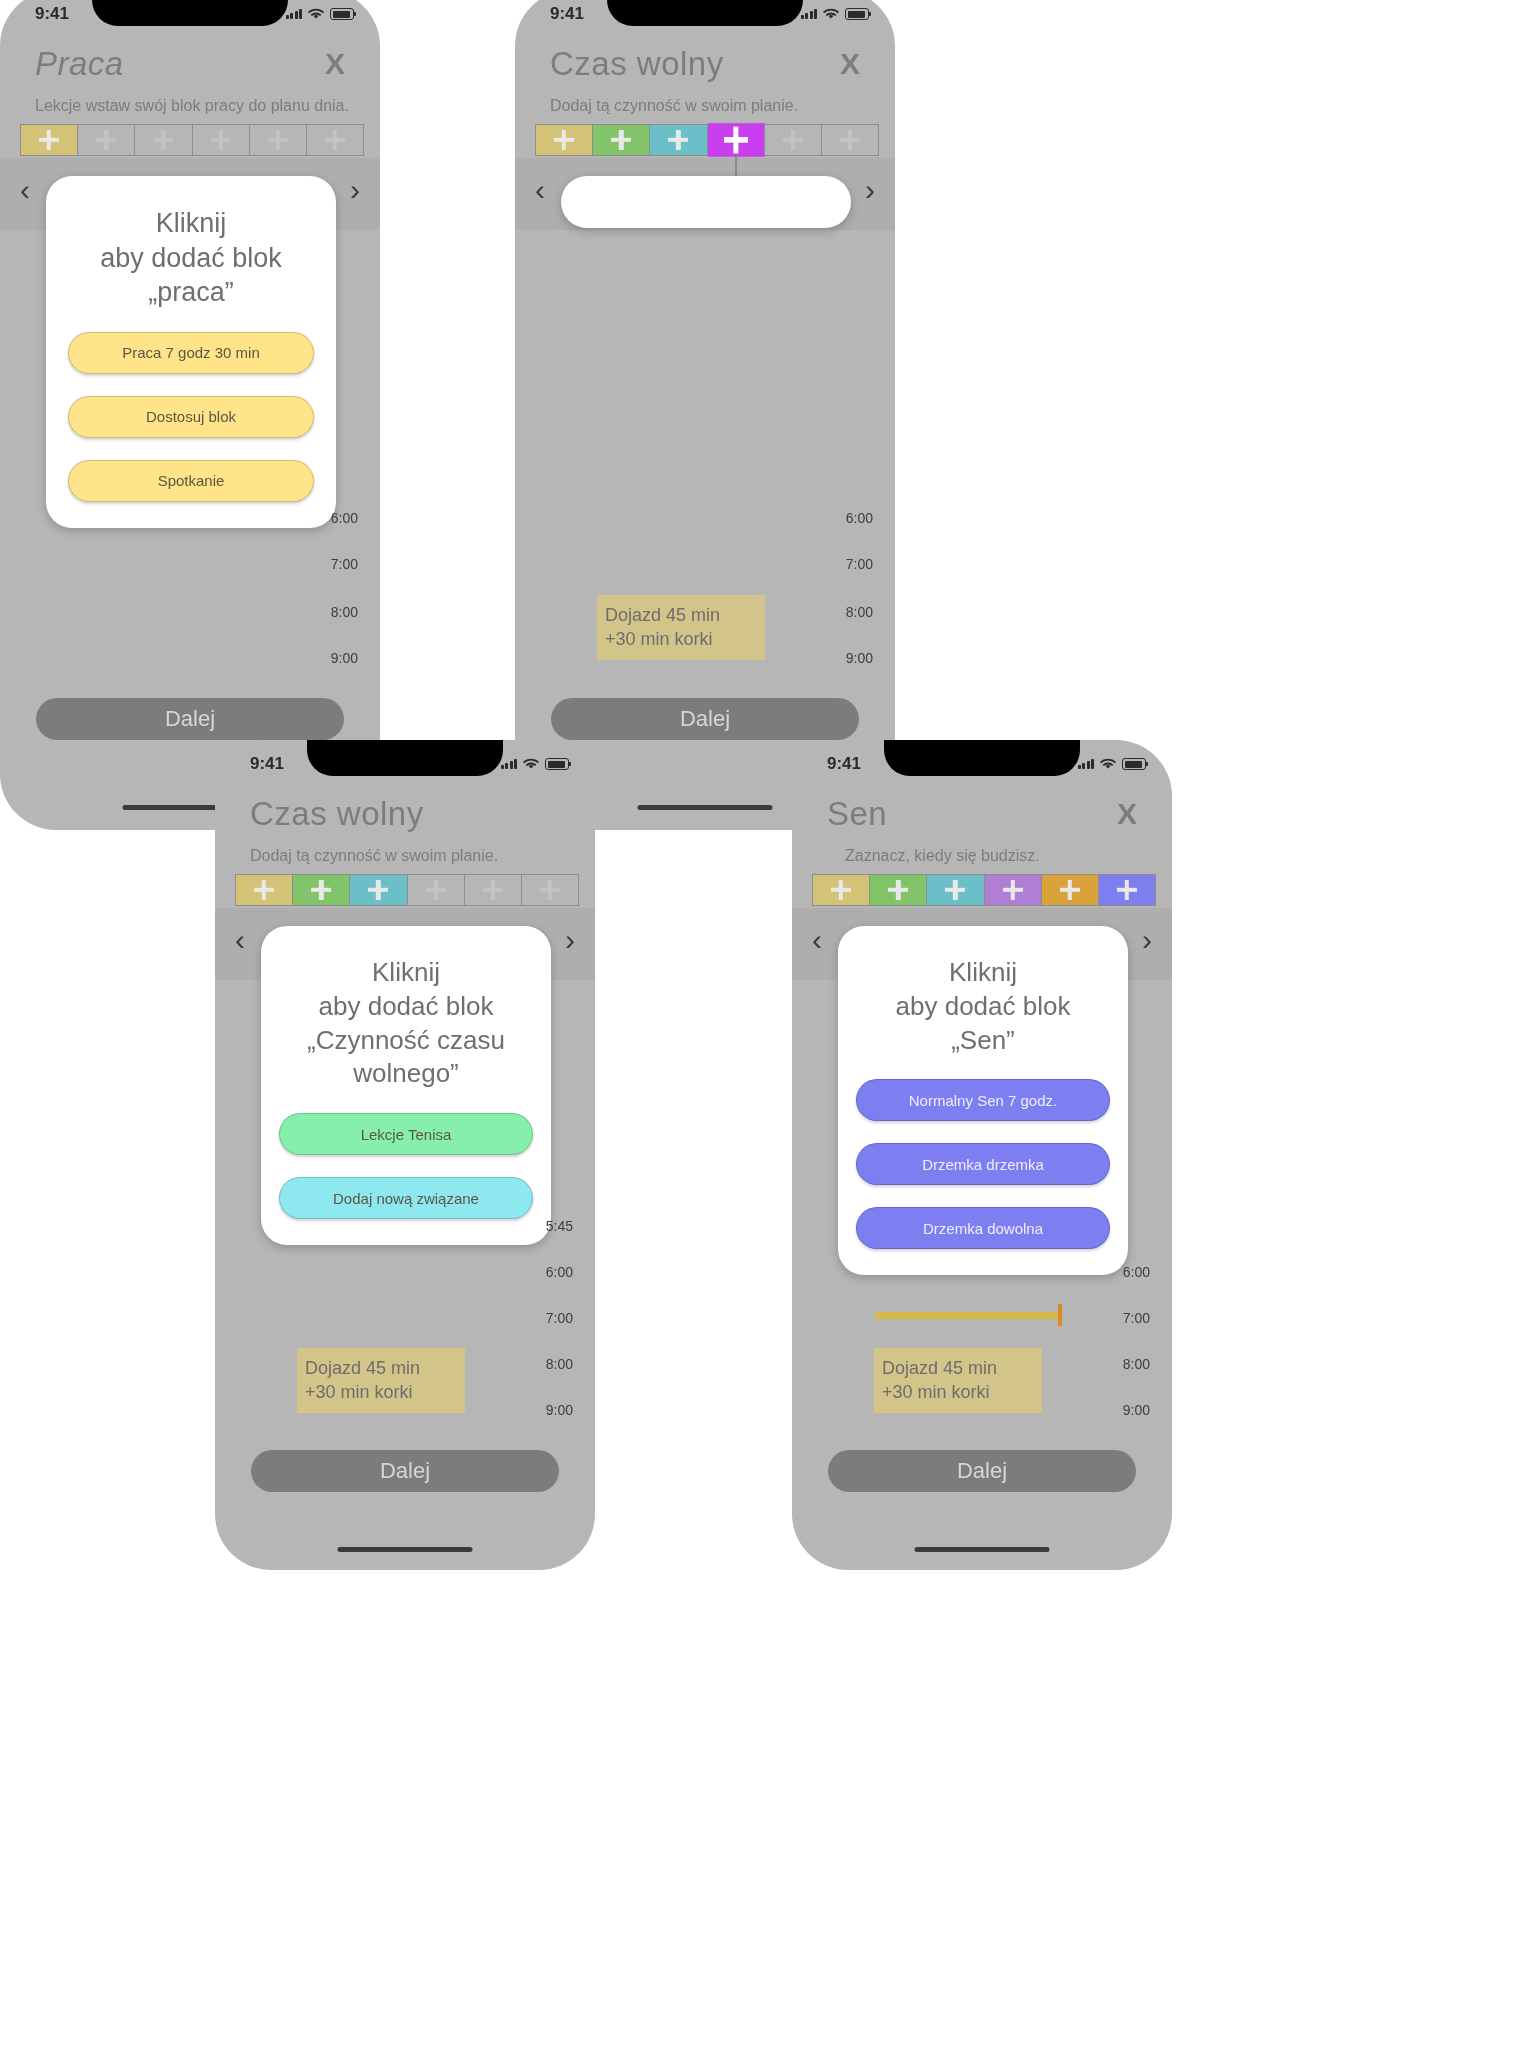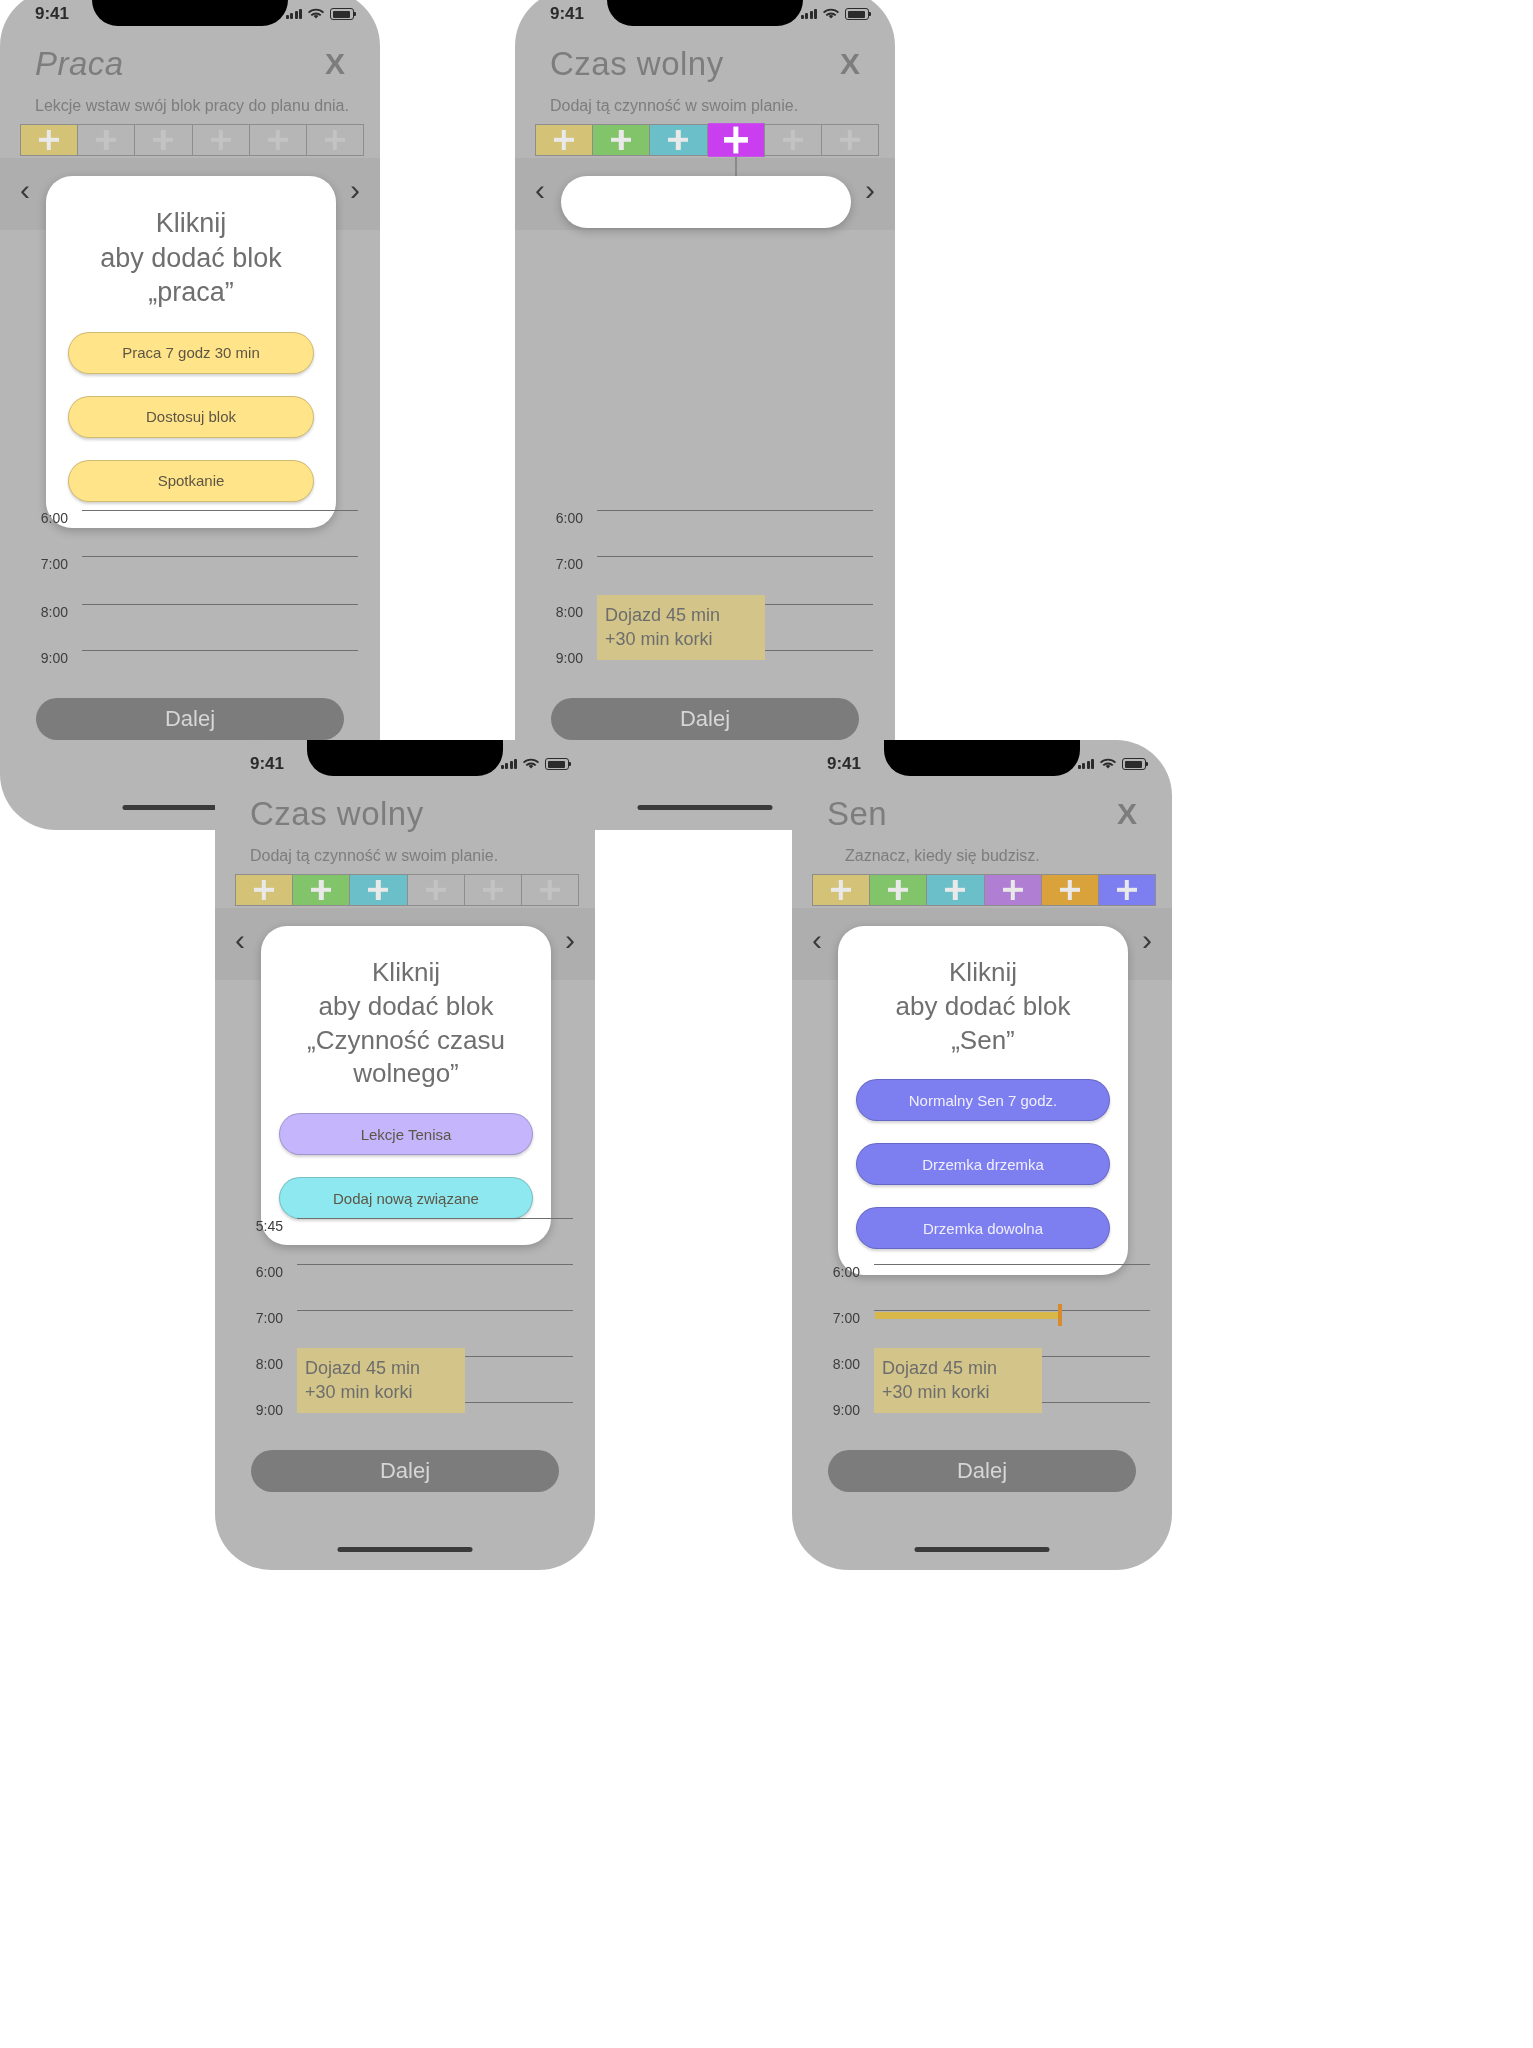--- a/index.html
+++ b/index.html
@@ -141,21 +141,21 @@
     box-shadow: 0 2px 3px rgba(0,0,0,.18);
   }
   .pointer-line {
     position: absolute;
     background: #8a8a8a;
     width: 2px;
   }
 
   
   .timeline { position: absolute; }
-  .tl-row { position: absolute; display: flex; align-items: flex-start; }
+  .tl-row { position: absolute; display: flex; align-items: flex-end; flex-direction: column; }
   .tl-label { color: #3d3d3d; text-align: right; }
   .tl-line { background: #6f6f6f; height: 1px; }
 
   .event {
     position: absolute;
     background: #d3c589;
     color: #6d6d6d;
     display: flex;
     flex-direction: column;
     justify-content: center;
@@ -409,21 +409,21 @@
   <div class="strip-shade" style="left:0;top:168px;width:380px;height:72px;"></div>
 
   <div class="nav-arrow" style="left:20px; top:183px; font-size:30px;">‹</div>
   <div class="nav-arrow" style="right:20px; top:183px; font-size:30px;">›</div>
 
   <div class="card" style="left:46px; top:186px; width:290px; padding:30px 18px 26px;">
     <div class="card-title" style="font-size:26px; line-height:1.3; white-space:pre-line;">Kliknij
 aby dodać blok
 „Czynność czasu wolnego”</div>
     <div style="height:22px"></div>
-    <div class="card-btn" style="background:#c4b5fd; height:42px; font-size:15px; margin-bottom:22px;">
+    <div class="card-btn" style="background:#86efac; height:42px; font-size:15px; margin-bottom:22px;">
       <span>Lekcje Tenisa</span>
     </div>
     <div class="card-btn" style="background:#8ee8ef; height:42px; font-size:15px;">
       <span>Dodaj nową związane</span>
     </div>
   </div>
 
   <div class="timeline" style="left:0; top:0; width:380px; height:830px;">
     <div class="tl-row" style="left:28px; top:478px; width:330px;">
       <span class="tl-label" style="width:40px;font-size:14px;">5:45</span>

